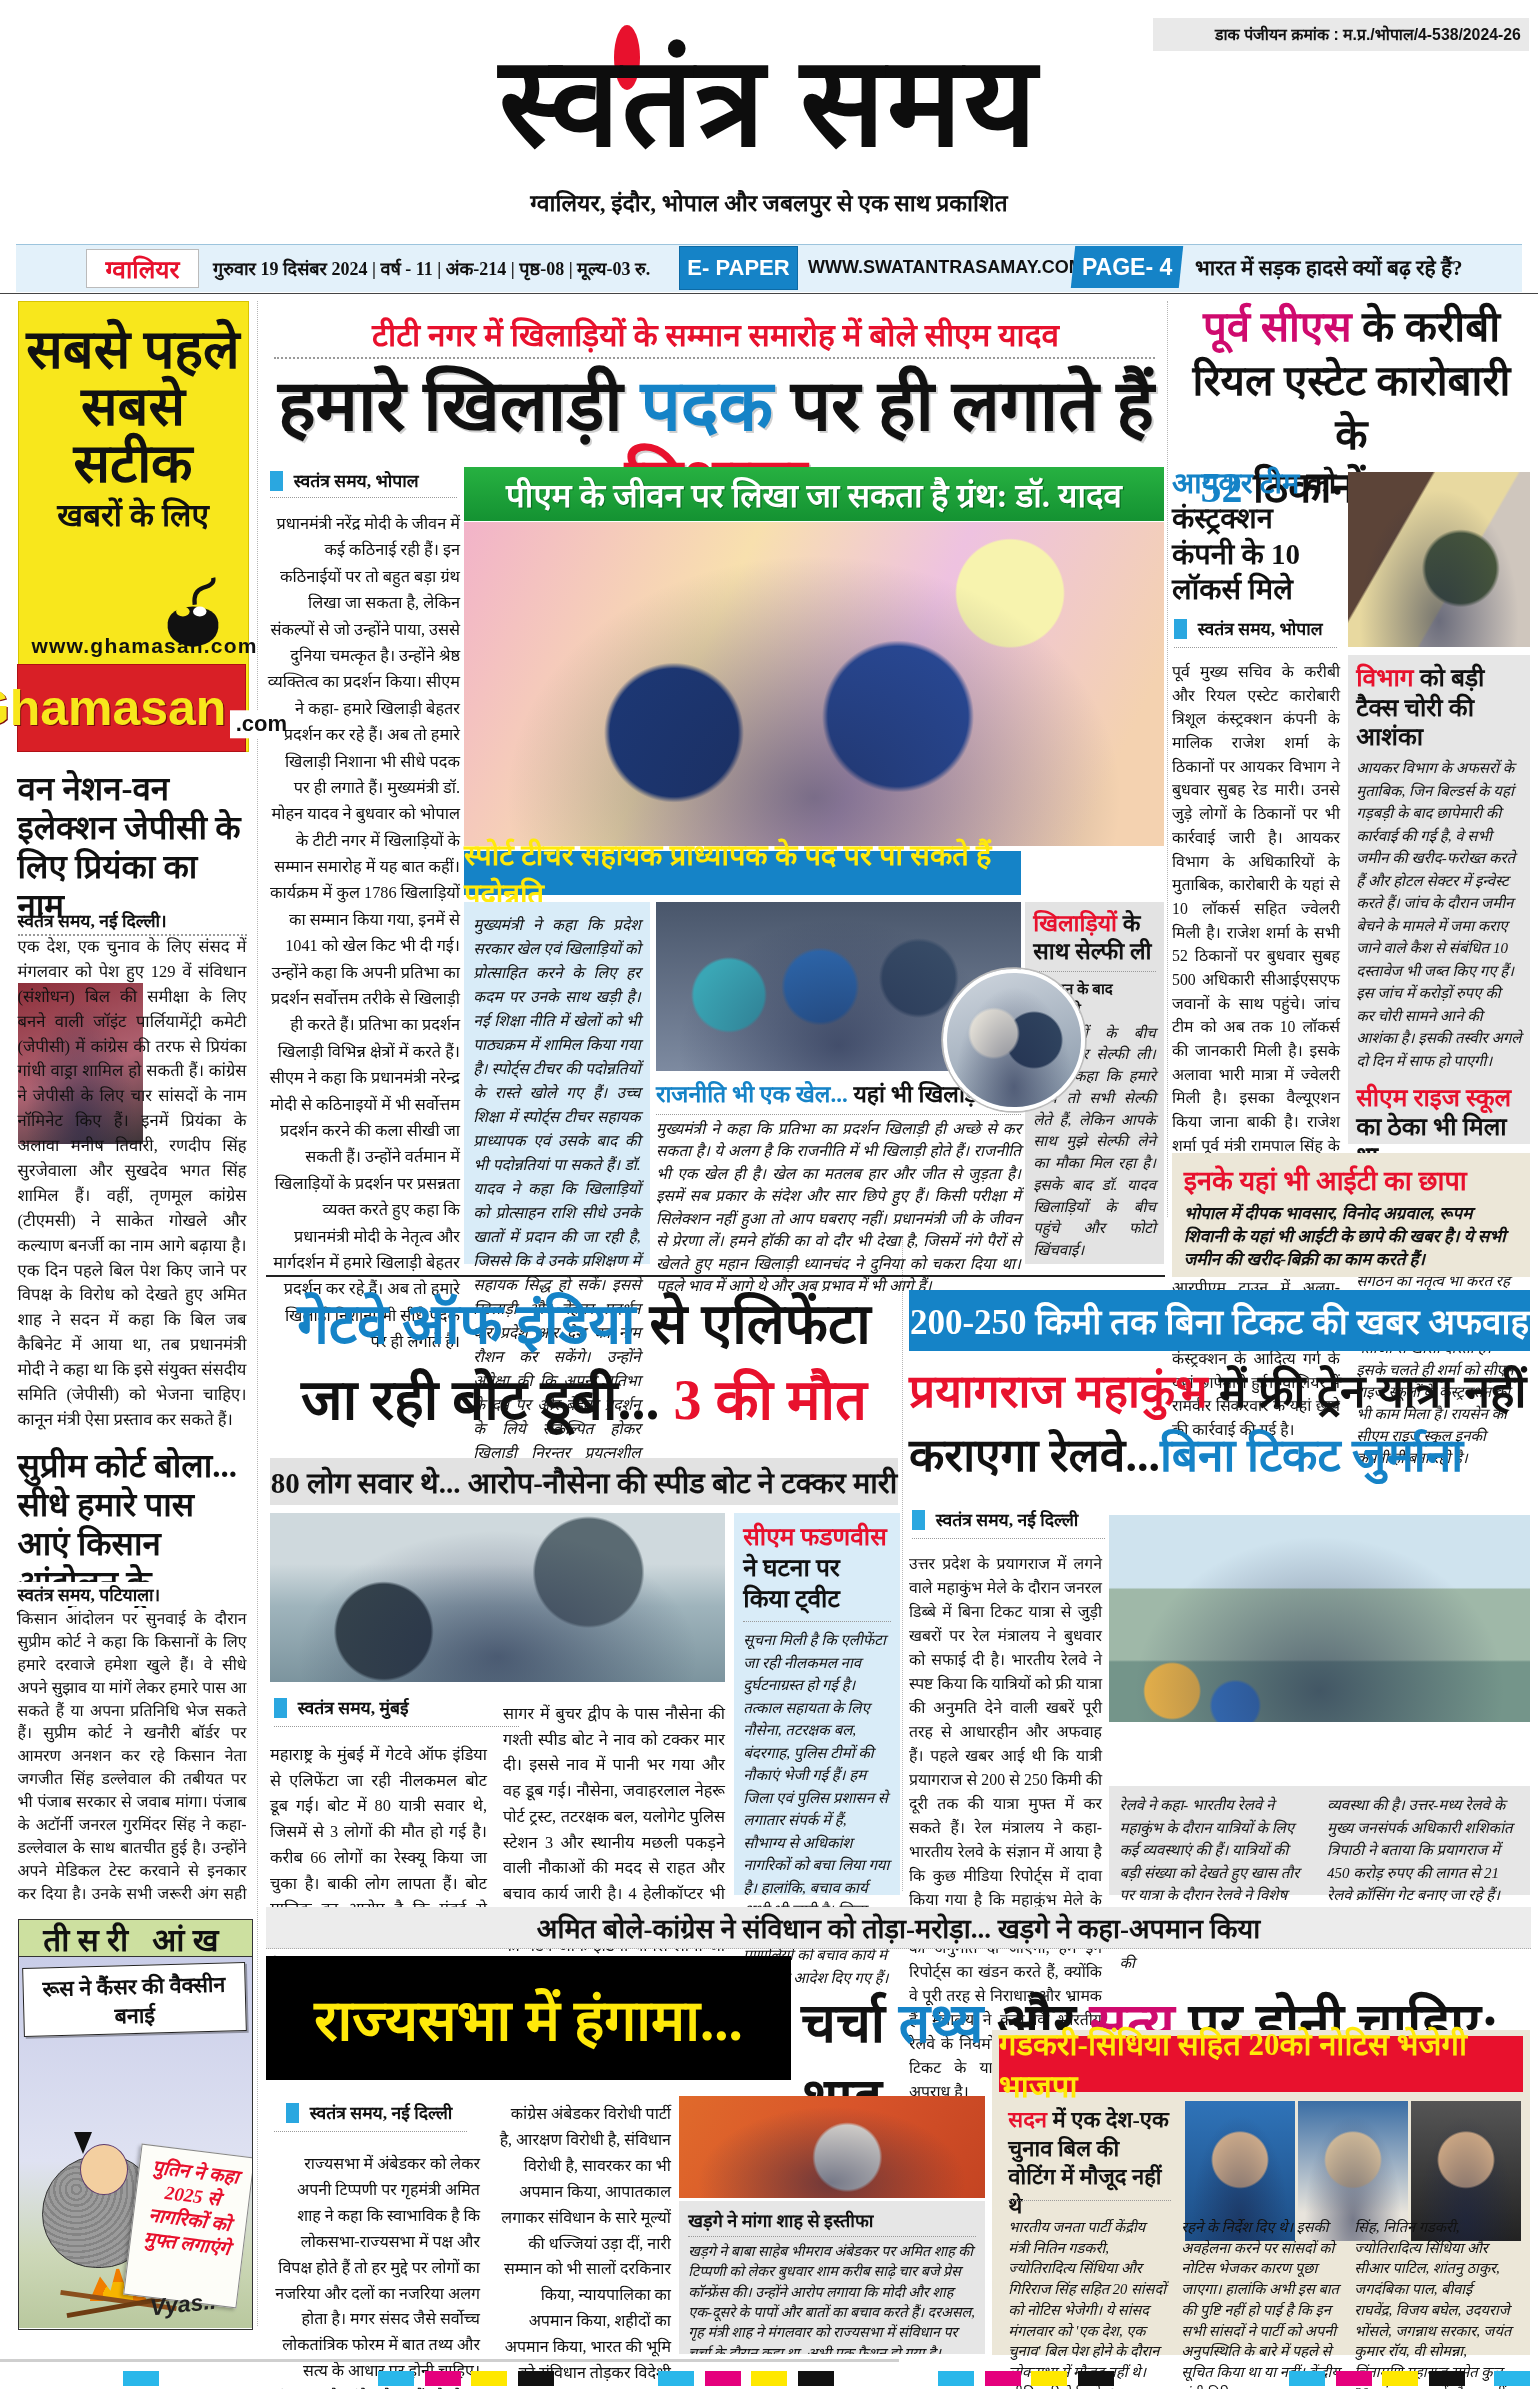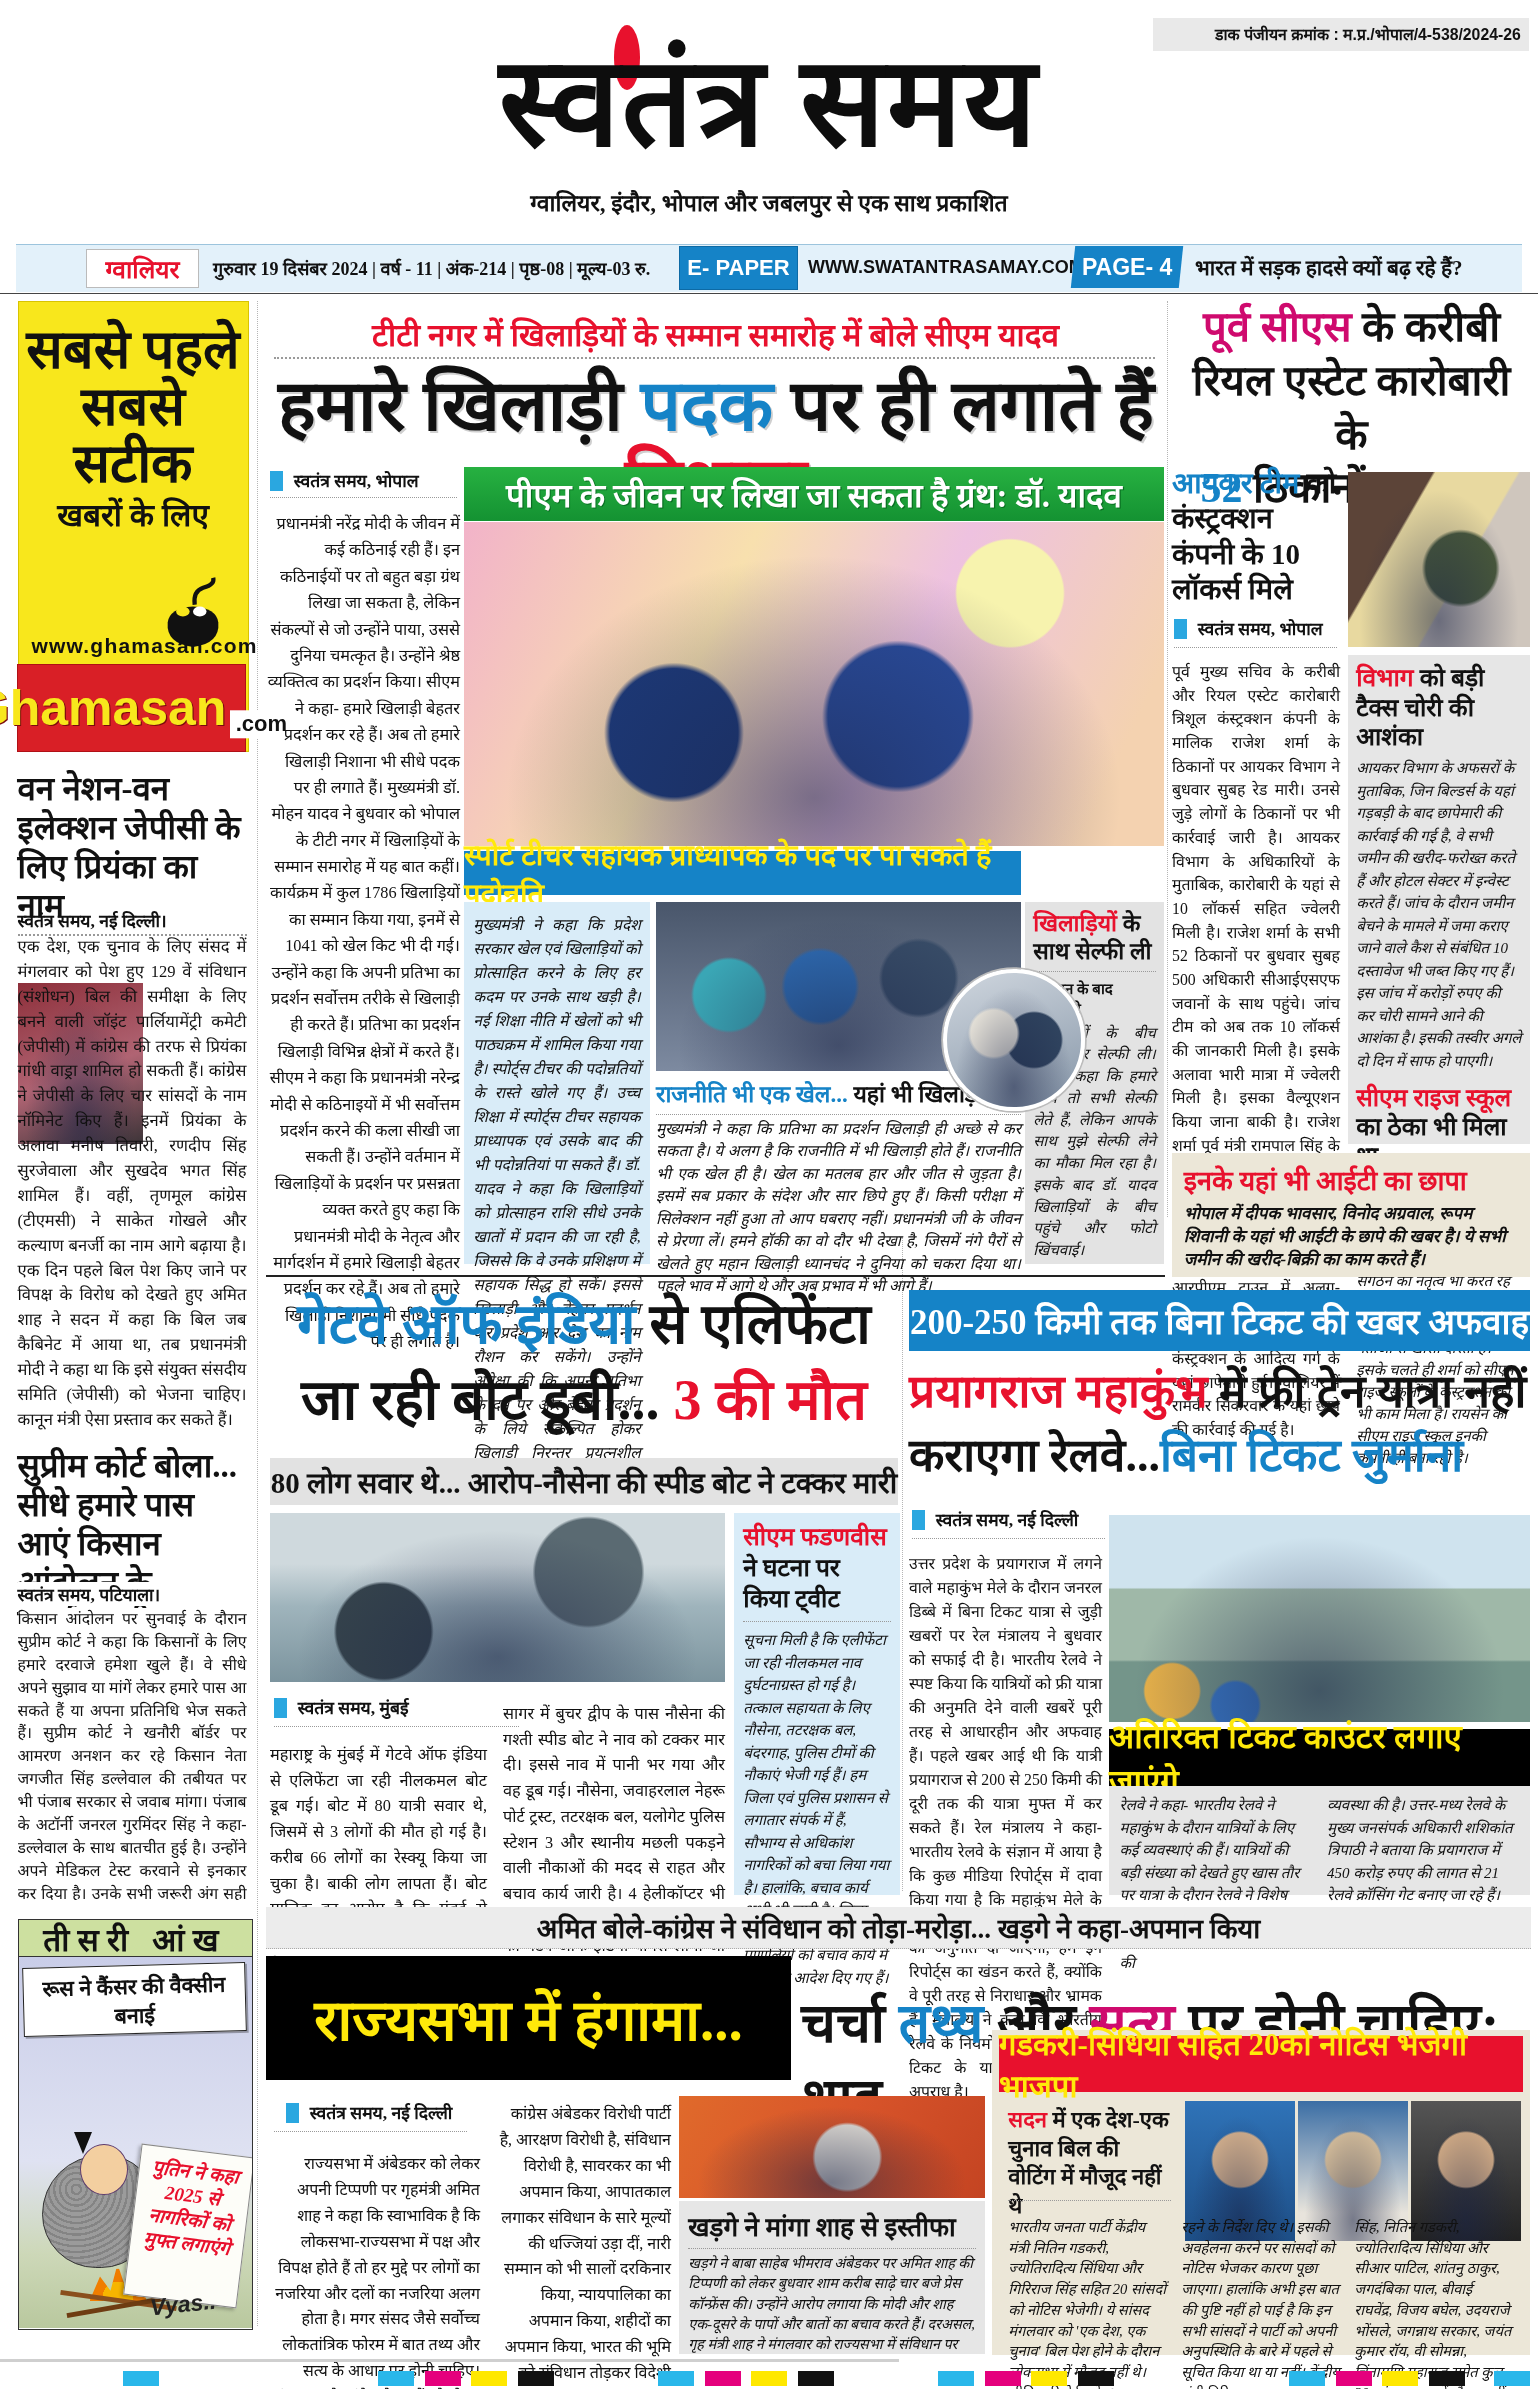--- a/index.html
+++ b/index.html
@@ -249,23 +249,20 @@
     <span class="bysq"></span>
     <span class="byline ser">स्वतंत्र समय, नई दिल्ली</span>
   </div>
   <div class="abs dotrule" style="left:912px;top:1538px;width:193px;border-bottom-width:1.8px;"></div>
   <div class="abs ser jst" style="left:909px;top:1552px;width:193px;height:344px;font-size:15.8px;line-height:1.52;"><span>उत्तर प्रदेश के प्रयागराज में लगने वाले महाकुंभ मेले के दौरान जनरल डिब्बे में बिना टिकट यात्रा से जुड़ी खबरों पर रेल मंत्रालय ने बुधवार को सफाई दी है। भारतीय रेलवे ने स्पष्ट किया कि यात्रियों को फ्री यात्रा की अनुमति देने वाली खबरें पूरी तरह से आधारहीन और अफवाह हैं। पहले खबर आई थी कि यात्री प्रयागराज से 200 से 250 किमी की दूरी तक की यात्रा मुफ्त में कर सकते हैं। रेल मंत्रालय ने कहा- भारतीय रेलवे के संज्ञान में आया है कि कुछ मीडिया रिपोर्ट्स में दावा किया गया है कि महाकुंभ मेले के दौरान यात्रियों को मुफ्त यात्रा करने की अनुमति दी जाएगी, हम इन रिपोर्ट्स का खंडन करते हैं, क्योंकि वे पूरी तरह से निराधार और भ्रामक हैं। मंत्रालय ने कहा कि भारतीय रेलवे के नियमों के तहत बिना वैध टिकट के यात्रा करना दंडनीय अपराध है।</span></div>
 
   <div class="photo" style="left:1109px;top:1515px;width:421px;height:207px;background:
       radial-gradient(circle at 15% 85%, #e8b24a 0 27px, transparent 29px),
       radial-gradient(circle at 30% 92%, #3a79c9 0 23px, transparent 26px),
       linear-gradient(180deg,#cfe3ee 35%,#9fb8a8 36% 70%,#74958a 71%);"></div>
-  <div class="abs bar" style="left:1109px;top:1729px;width:421px;height:57px;background:#000;">
-    <span class="b yel ser" style="font-size:33px;">अतिरिक्त टिकट काउंटर लगाए जाएंगे</span>
-  </div>
   <div class="abs" style="left:1109px;top:1786px;width:421px;height:109px;background:#e6e6e6;padding:8.2px 10.5px;box-sizing:border-box;display:flex;gap:15px;">
     <span class="ser i" style="font-size:15px;line-height:1.5;width:50%;display:block;">रेलवे ने कहा- भारतीय रेलवे ने महाकुंभ के दौरान यात्रियों के लिए कई व्यवस्थाएं की हैं। यात्रियों की बड़ी संख्या को देखते हुए खास तौर पर यात्रा के दौरान रेलवे ने विशेष होल्डिंग क्षेत्र, अतिरिक्त टिकट काउंटर और अन्य जरूरी सुविधाओं की</span>
     <span class="ser i" style="font-size:15px;line-height:1.5;width:50%;display:block;">व्यवस्था की है। उत्तर-मध्य रेलवे के मुख्य जनसंपर्क अधिकारी शशिकांत त्रिपाठी ने बताया कि प्रयागराज में 450 करोड़ रुपए की लागत से 21 रेलवे क्रॉसिंग गेट बनाए जा रहे हैं। फिलहाल 15 गेट बन चुके हैं और बाकी के दिसंबर में बन जाएंगे।</span>
   </div>
 
   <div class="abs bar" style="left:266px;top:1907px;width:1265px;height:41px;background:#ececec;border-bottom:1.8px dotted #aaa;">
     <span class="b ser" style="font-size:27px;">अमित बोले-कांग्रेस ने संविधान को तोड़ा-मरोड़ा... खड़गे ने कहा-अपमान किया</span>
   </div>
   <div class="abs bar" style="left:266px;top:1956px;width:525px;height:124px;background:#000;">
     <span class="ser yel" style="font-size:57px;font-weight:800;">राज्यसभा में हंगामा...</span>
@@ -279,21 +276,21 @@
     <span class="byline ser">स्वतंत्र समय, नई दिल्ली</span>
   </div>
   <div class="abs dotrule" style="left:274px;top:2131px;width:193px;border-bottom-width:1.8px;"></div>
   <div class="abs ser" style="left:270px;top:2151px;width:210px;height:201px;font-size:16px;line-height:1.62;text-align:right;"><span>राज्यसभा में अंबेडकर को लेकर अपनी टिप्पणी पर गृहमंत्री अमित शाह ने कहा कि स्वाभाविक है कि लोकसभा-राज्यसभा में पक्ष और विपक्ष होते हैं तो हर मुद्दे पर लोगों का नजरिया और दलों का नजरिया अलग होता है। मगर संसद जैसे सर्वोच्च लोकतांत्रिक फोरम में बात तथ्य और सत्य के आधार पर होनी चाहिए। मंगलवार से कांग्रेस ने तथ्यों को तोड़ा-मरोड़ा है। शाह ने कांग्रेस के बयानों और प्रेस कॉन्फ्रेंस के बाद बुधवार शाम प्रेस कॉन्फ्रेंस बुलाई। उन्होंने कहा-</span></div>
   <div class="abs ser" style="left:496px;top:2101px;width:175px;height:251px;font-size:16px;line-height:1.62;text-align:right;"><span>कांग्रेस अंबेडकर विरोधी पार्टी है, आरक्षण विरोधी है, संविधान विरोधी है, सावरकर का भी अपमान किया, आपातकाल लगाकर संविधान के सारे मूल्यों की धज्जियां उड़ा दीं, नारी सम्मान को भी सालों दरकिनार किया, न्यायपालिका का अपमान किया, शहीदों का अपमान किया, भारत की भूमि को संविधान तोड़कर विदेशी ताकतों को देने की हिमाकत की। इससे पहले कांग्रेस अध्यक्ष मल्लिकार्जुन खड़गे बुधवार को प्रधानमंत्री मोदी से मांग की कि गृह मंत्री अमित शाह को रात 12 बजे से पहले बर्खास्त कर दें।</span></div>
 
   <div class="photo" style="left:679px;top:2096px;width:306px;height:102px;background:
       radial-gradient(circle at 55% 60%, #e8e3da 0 32px, transparent 35px),
       linear-gradient(120deg,#e06a2b,#d8542a 50%,#c44422);"></div>
   <div class="abs" style="left:679px;top:2201px;width:306px;height:153px;background:#e6e6e6;padding:7px 9.3px;box-sizing:border-box;overflow:hidden;">
-    <div class="b ser" style="font-size:26px;border-bottom:1.8px dotted #999;padding-bottom:3.5px;">खड़गे ने मांगा शाह से इस्तीफा</div>
+    <div class="b ser" style="font-size:18px;border-bottom:1.8px dotted #999;padding-bottom:3.5px;">खड़गे ने मांगा शाह से इस्तीफा</div>
     <span class="ser i" style="font-size:14.3px;line-height:1.42;display:block;margin-top:4.7px;">खड़गे ने बाबा साहेब भीमराव अंबेडकर पर अमित शाह की टिप्पणी को लेकर बुधवार शाम करीब साढ़े चार बजे प्रेस कॉन्फ्रेंस की। उन्होंने आरोप लगाया कि मोदी और शाह एक-दूसरे के पापों और बातों का बचाव करते हैं। दरअसल, गृह मंत्री शाह ने मंगलवार को राज्यसभा में संविधान पर चर्चा के दौरान कहा था, अभी एक फैशन हो गया है। अंबेडकर, अंबेडकर... इतना नाम अगर भगवान का लेते तो सात जन्मों तक स्वर्ग मिल जाता। कांग्रेस ने इसे अंबेडकर का अपमान बताते हुए शाह के इस्तीफे की मांग की है।</span>
   </div>
 
   <div class="abs" style="left:992px;top:2030px;width:538px;height:325px;background:#ece7d8;">
     <div class="bar" style="margin:5.8px 7px 0 7px;height:56px;background:#e8112d;">
       <span class="b yel ser" style="font-size:31px;">गडकरी-सिंधिया सहित 20को नोटिस भेजेगी भाजपा</span>
     </div>
     <div class="ser" style="position:absolute;left:16.3px;top:76px;width:163px;font-size:22px;font-weight:800;line-height:1.3;">
       <span class="red">सदन</span><span> में एक देश-एक चुनाव बिल की वोटिंग में मौजूद नहीं थे</span>
     </div>

